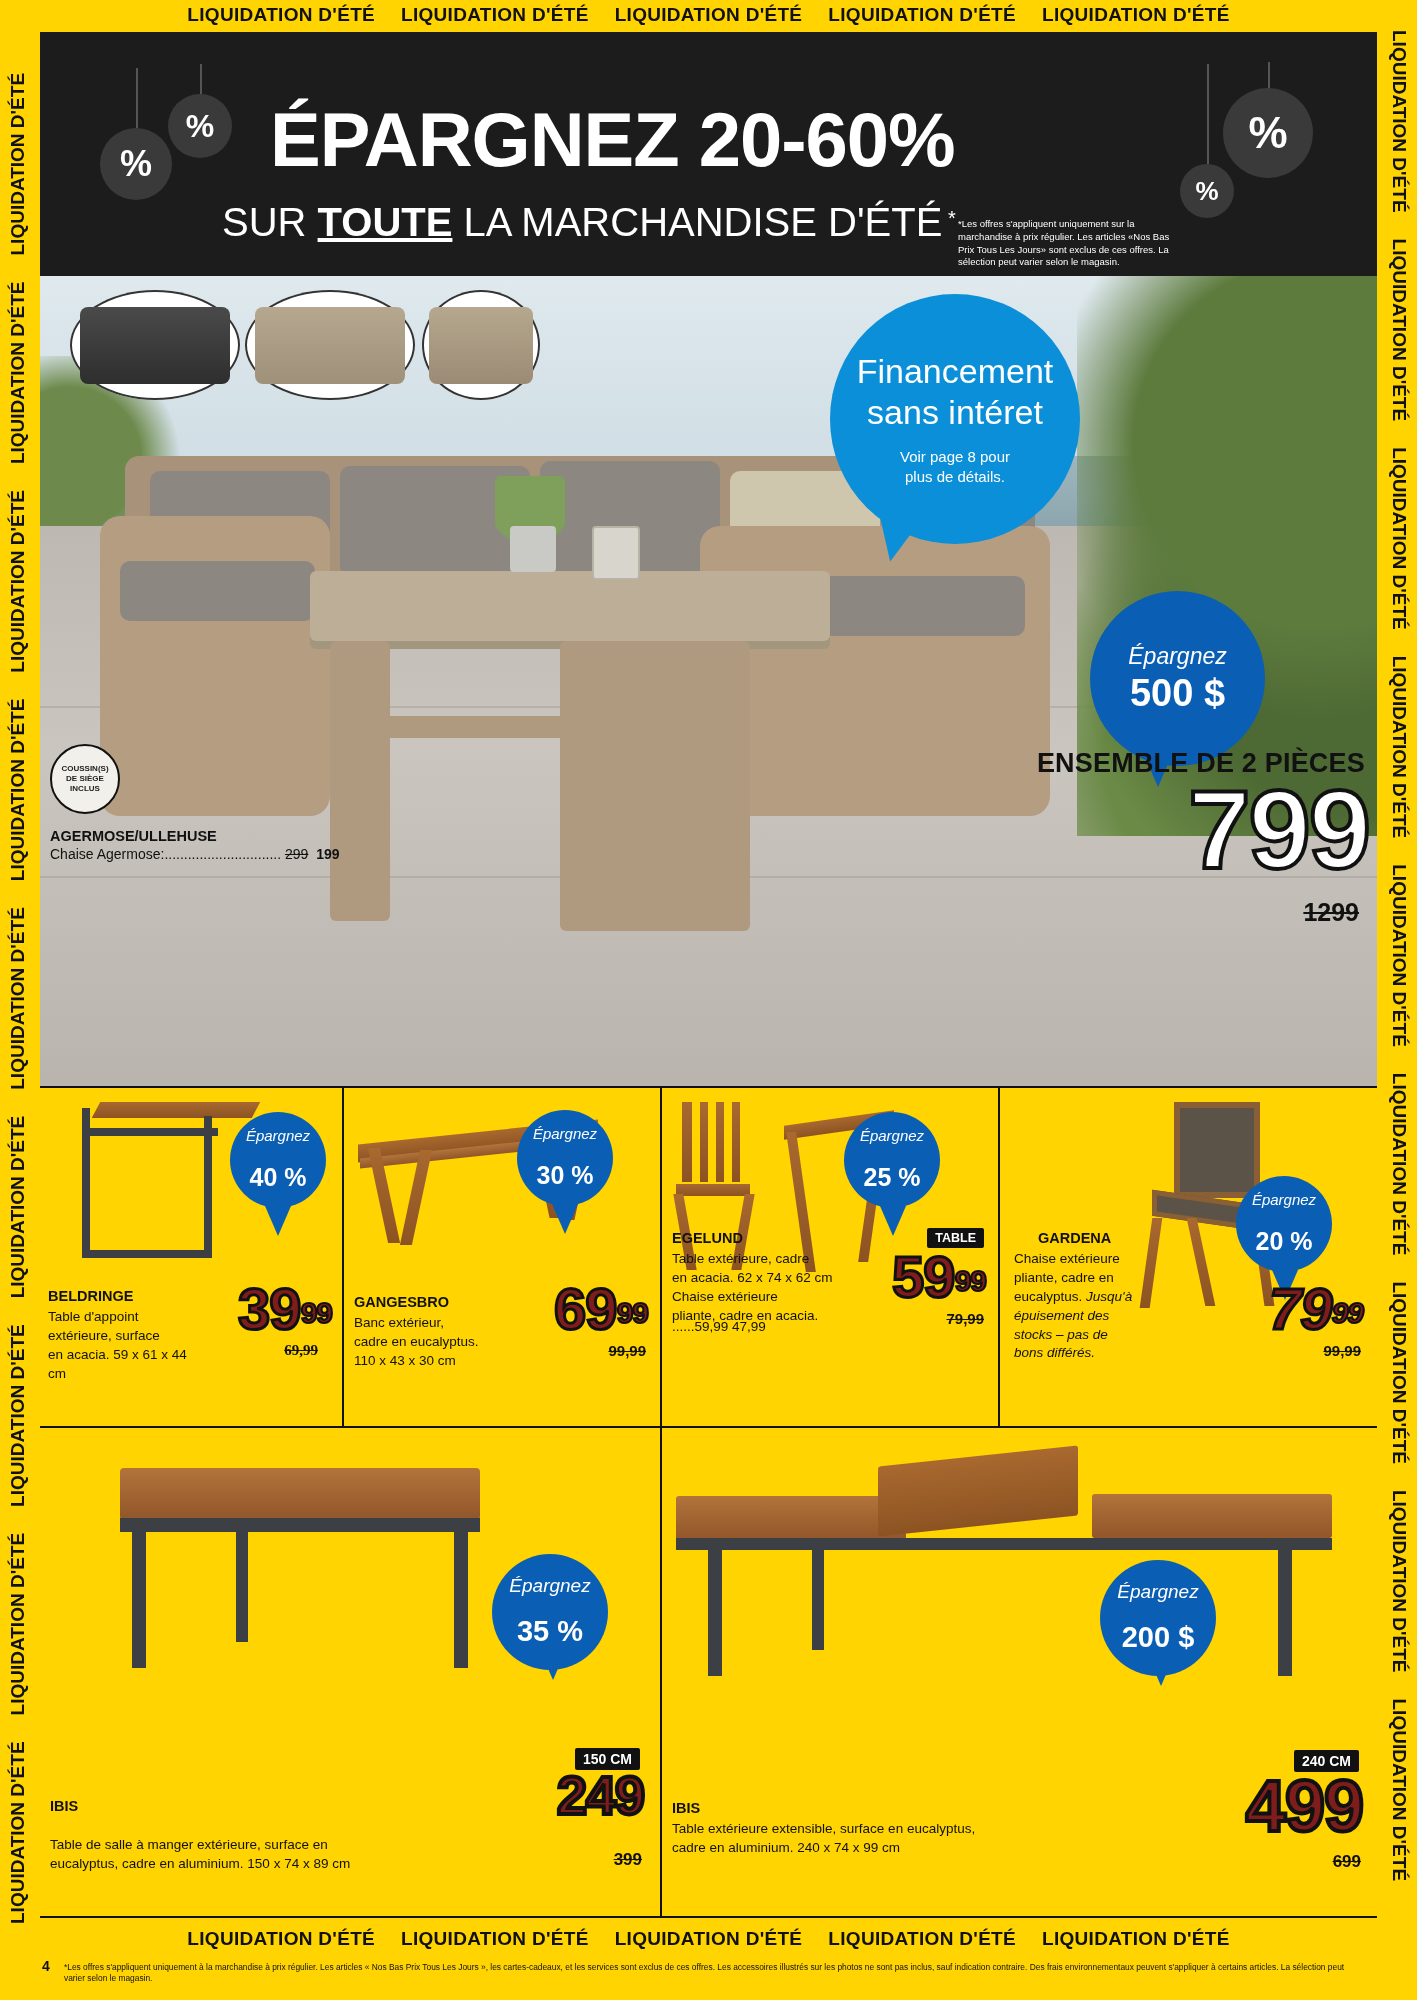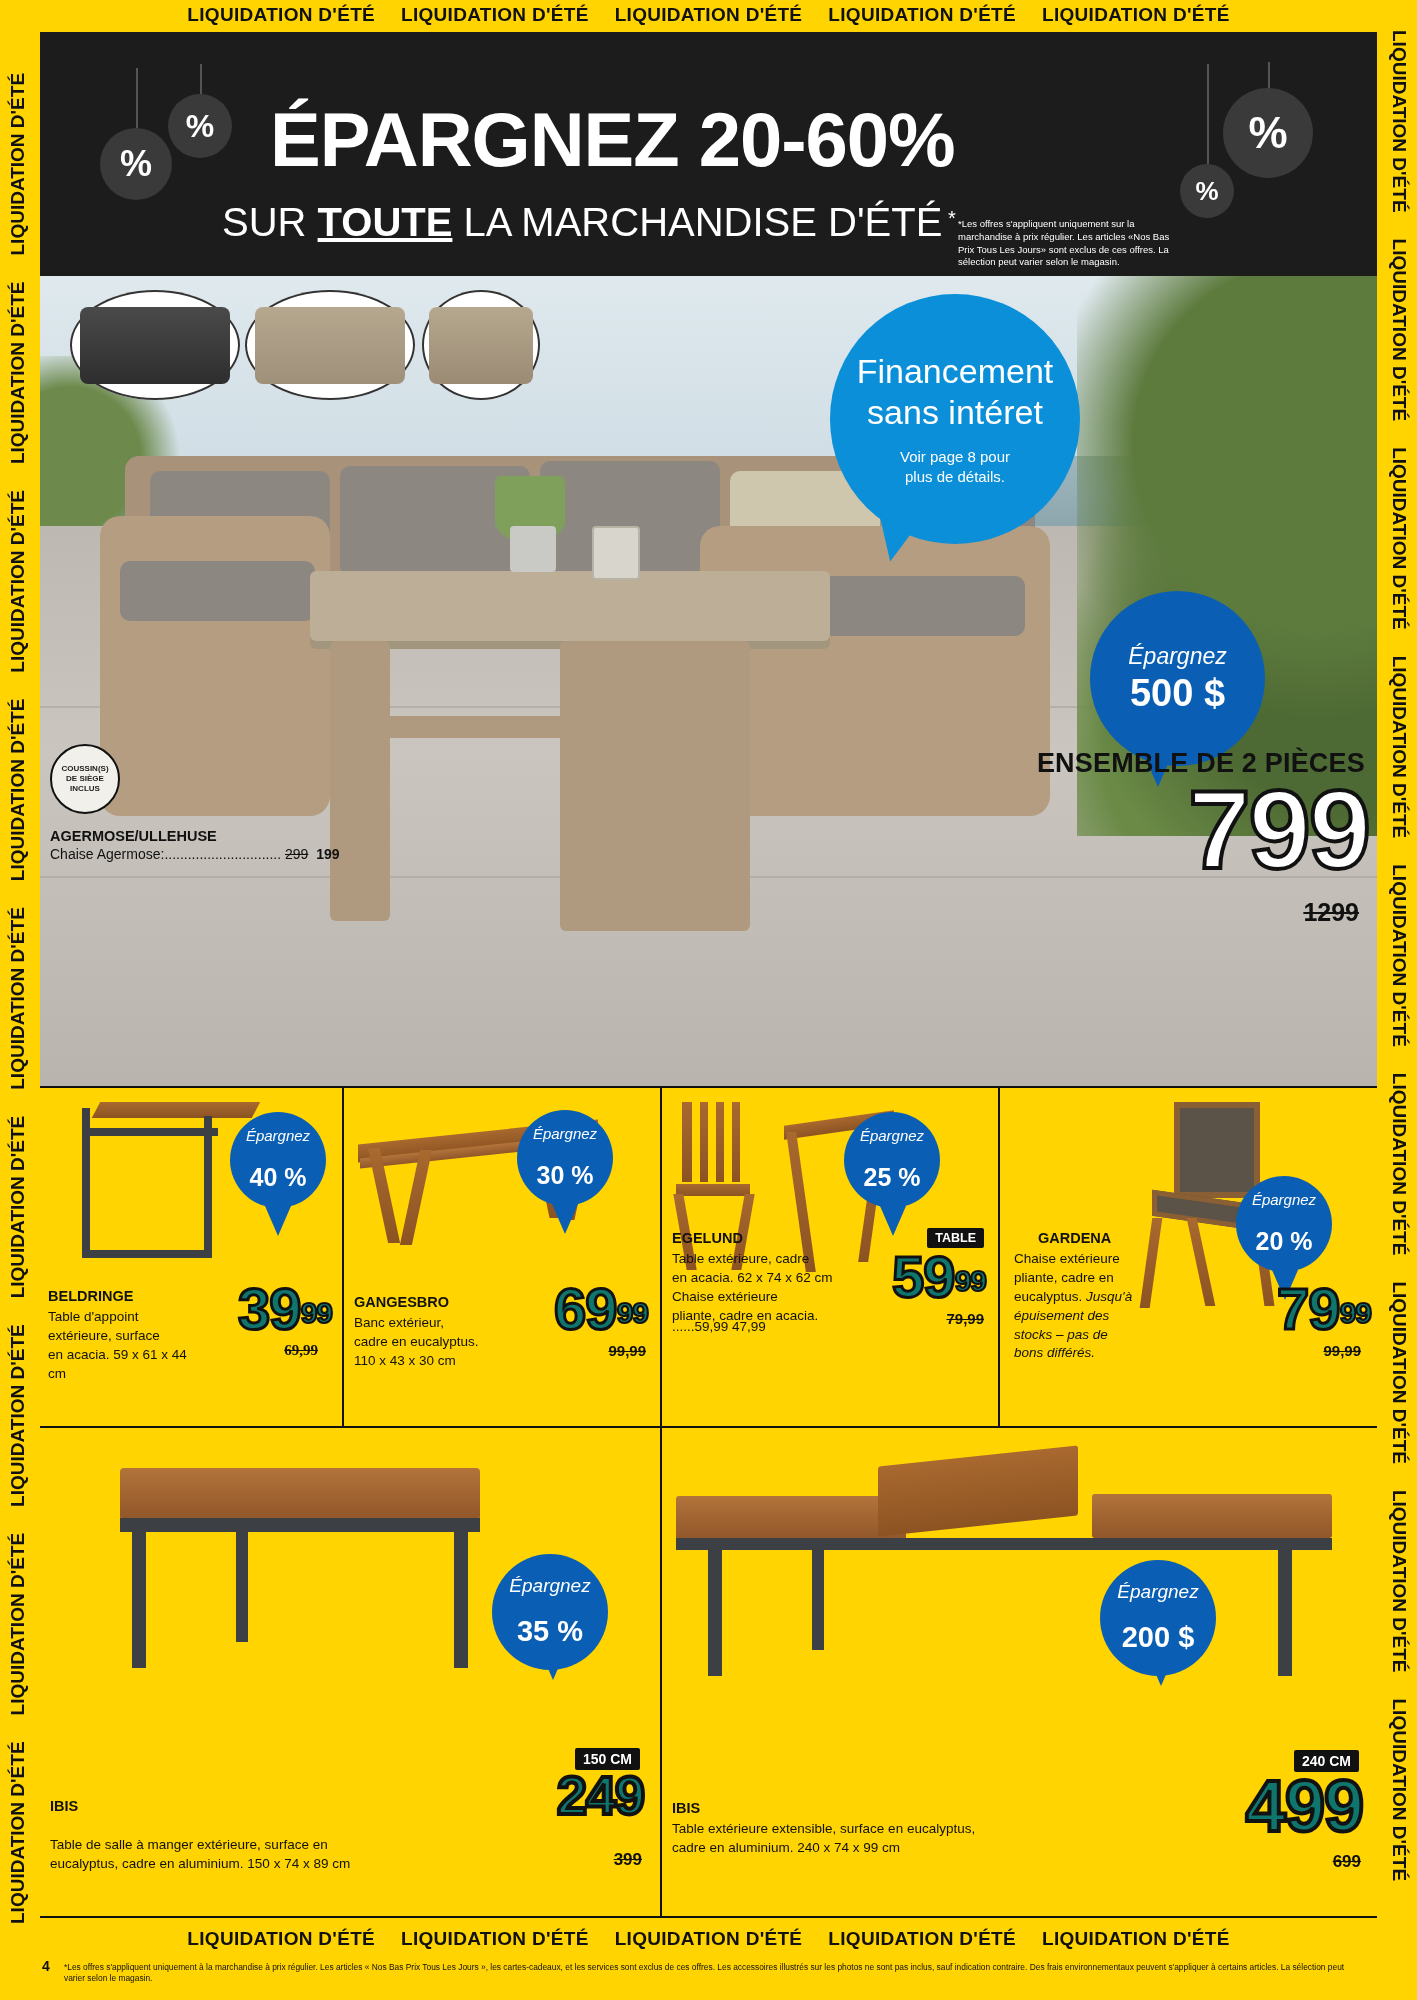--- a/index.html
+++ b/index.html
@@ -206,21 +206,21 @@
   .hero-info .ln .old { text-decoration: line-through; }
   .hero-info .ln .new { font-weight: bold; }
   .cell { position:absolute; background:#ffd400; }
   .sep-v { position:absolute; width:2px; background:#111; }
   .sep-h { position:absolute; height:2px; background:#111; }
 
   .pname { font-size: 14.5px; font-weight: bold; color:#111;}
   .pdesc { font-size: 13.5px; color:#111; line-height:1.4; margin-top:2px;}
   .pdesc i { font-style: italic; }
   .price-big {
-    font-size: 58px; font-weight: bold; color:#0f766e;
+    font-size: 58px; font-weight: bold; color:#7f1d1d;
     -webkit-text-stroke: 3px #111; line-height:1; letter-spacing:-1px;
   }
   .price-cents { font-size: 30px; vertical-align: super; -webkit-text-stroke: 2.2px #111;}
   .price-old {
     font-size: 15px; font-weight: bold; color:#111; text-decoration: line-through;
     text-align:right;
   }
   .badge-save {
     position:absolute; width: 96px; height: 96px; border-radius:50%;
     background:#0a5fb4; color:#fff;
@@ -481,21 +481,21 @@
 pliante, cadre en
 eucalyptus. </span><i style="white-space:pre-line">Jusqu'à
 épuisement des
 stocks – pas de
 bons différés.</i></div>
       <div class="badge-tail" style="left:272px; top:182px;"></div>
       <div class="badge-save" style="left:236px; top:88px;">
         <div class="b1">Épargnez</div>
         <div class="b2">20 %</div>
       </div>
-      <div style="position:absolute; right:6px; top:192px;">
+      <div style="position:absolute; right:14px; top:192px;font-style:italic;">
         <span class="price-big">79</span><span class="price-big price-cents">99</span>
       </div>
       <div class="price-old" style="position:absolute; right:16px; top:254px;">99,99</div>
     </div>
 
     <div class="cell" style="left:0; top:1396px; width:620px; height:488px;">
       <div class="art wood2" style="left:80px; top:40px; width:360px; height:52px; border-radius:4px;"></div>
       <div class="art metal" style="left:80px; top:90px; width:360px; height:14px;"></div>
       <div class="art metal" style="left:92px; top:100px; width:14px; height:140px;"></div>
       <div class="art metal" style="left:414px; top:100px; width:14px; height:140px;"></div>

